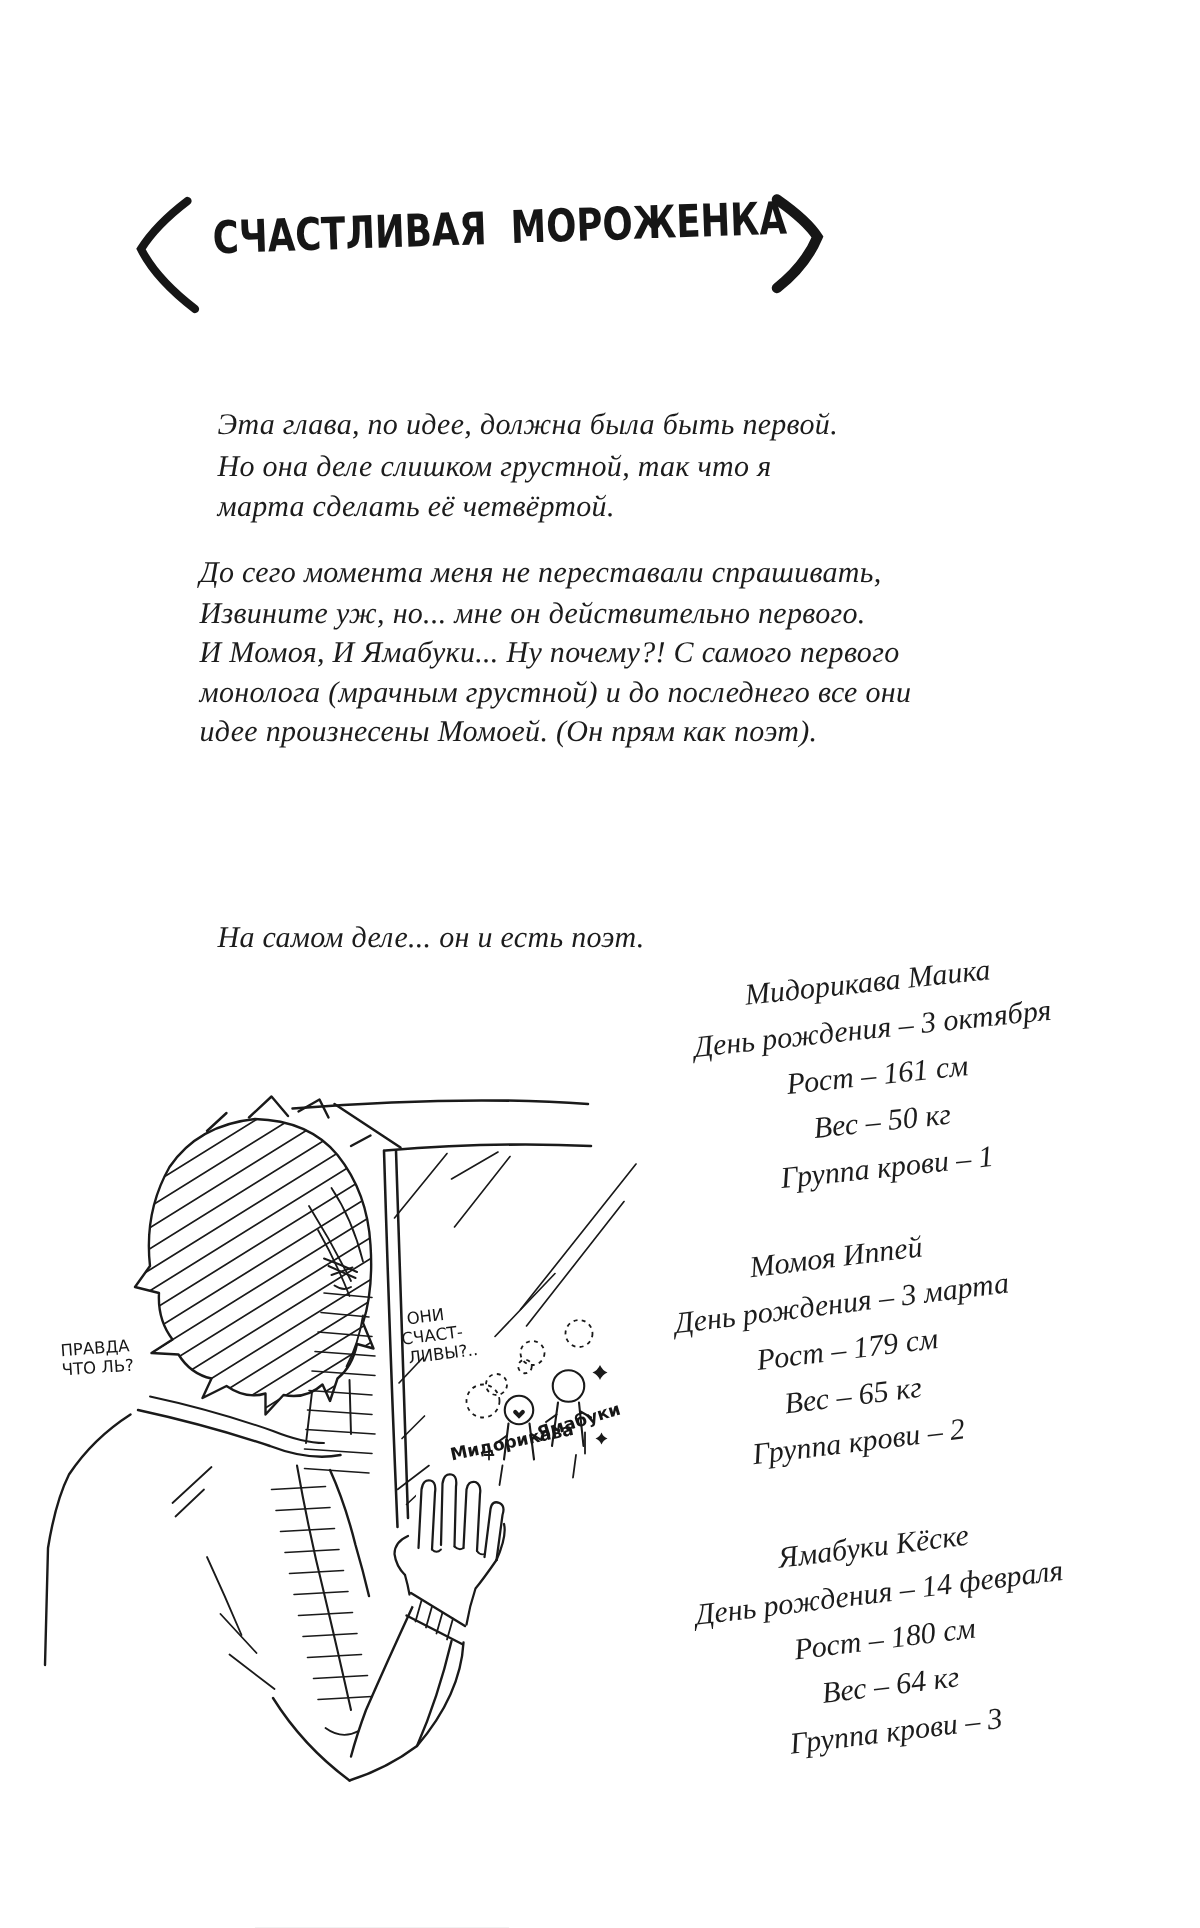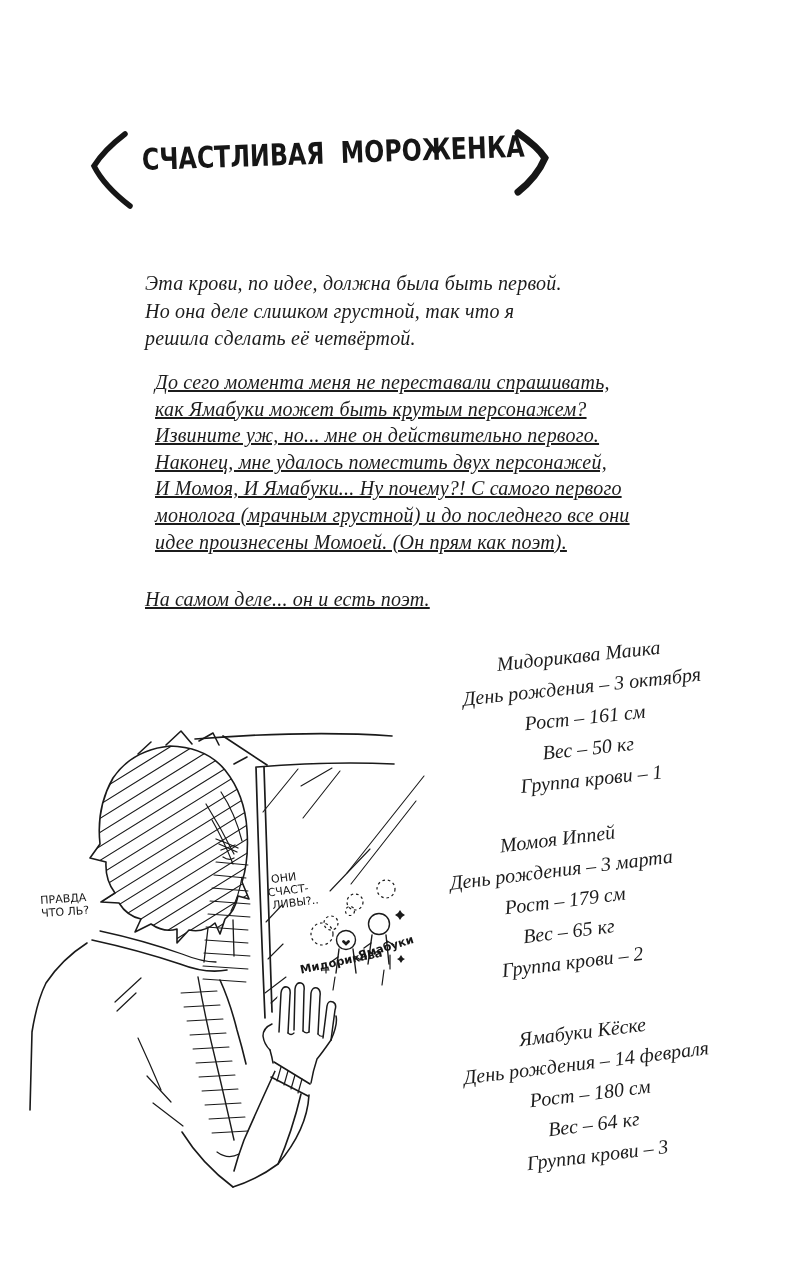--- a/index.html
+++ b/index.html
@@ -13,22 +13,22 @@
     position:absolute; left:142px; top:142px; height:40px;
     font-family:"DejaVu Sans", sans-serif; font-weight:bold;
     font-size:30px; letter-spacing:0px; word-spacing:10px;
     white-space:nowrap; color:#161616;
     transform:rotate(-2deg) scaleX(0.79); transform-origin:left center;
   }
   .bracket { position:absolute; }
   
   .hand { position:absolute; font-style:italic; font-size:20px; letter-spacing:0.2px; color:#1c1c1c; }
   .p1 { left:145px; top:270px; line-height:27.5px; }
-  .p2 { left:155px; top:369px; line-height:26.6px;text-decoration:underline; }
-  .p3 { left:145px; top:586px; line-height:27px;text-decoration:underline; }
+  .p2 { left:133px; top:369px; line-height:26.6px; }
+  .p3 { left:145px; top:612px; line-height:27px; }
   
   .statblock {
     position:absolute; width:330px; text-align:center;
     font-style:italic; font-size:20px; line-height:31px; color:#1c1c1c;
   }
   .statblock.b1 { left:420px; top:640px; transform:rotate(-6deg); }
   .statblock.b2 { left:400px; top:823px; transform:rotate(-7deg); }
   .statblock.b3 { left:425px; top:1016px; transform:rotate(-7deg); }
   .illu { position:absolute; left:20px; top:712px; }
   svg text { user-select:none; }
@@ -40,29 +40,27 @@
 
   <svg class="bracket" style="left:88px; top:128px;" width="48" height="84" viewBox="0 0 48 84">
     <path d="M 37 6 Q 16 22 6 38 Q 16 58 42 78" fill="none" stroke="#161616" stroke-width="5.5" stroke-linecap="round"></path>
   </svg>
   <div class="title-text">СЧАСТЛИВАЯ МОРОЖЕНКА</div>
   <svg class="bracket" style="left:510px; top:125px;" width="44" height="74" viewBox="0 0 44 74">
     <path d="M 8 8 Q 28 22 35 33 Q 27 52 8 67" fill="none" stroke="#161616" stroke-width="7" stroke-linecap="round"></path>
   </svg>
 
   <div class="hand p1">
-      <div>Эта крови, по идее, должна была быть первой.</div>
+      <div>Эта глава, по идее, должна была быть первой.</div>
       <div>Но она деле слишком грустной, так что я</div>
-      <div>решила сделать её четвёртой.</div>
+      <div>марта сделать её четвёртой.</div>
     </div>
   <div class="hand p2">
       <div>До сего момента меня не переставали спрашивать,</div>
-      <div>как Ямабуки может быть крутым персонажем?</div>
       <div>Извините уж, но... мне он действительно первого.</div>
-      <div>Наконец, мне удалось поместить двух персонажей,</div>
       <div>И Момоя, И Ямабуки... Ну почему?! С самого первого</div>
       <div>монолога (мрачным грустной) и до последнего все они</div>
       <div>идее произнесены Момоей. (Он прям как поэт).</div>
     </div>
   <div class="hand p3">На самом деле... он и есть поэт.</div>
 
   <div class="statblock b1">
     <div>Мидорикава Маика</div>
     <div>
         <div>День рождения – 3 октября</div>

